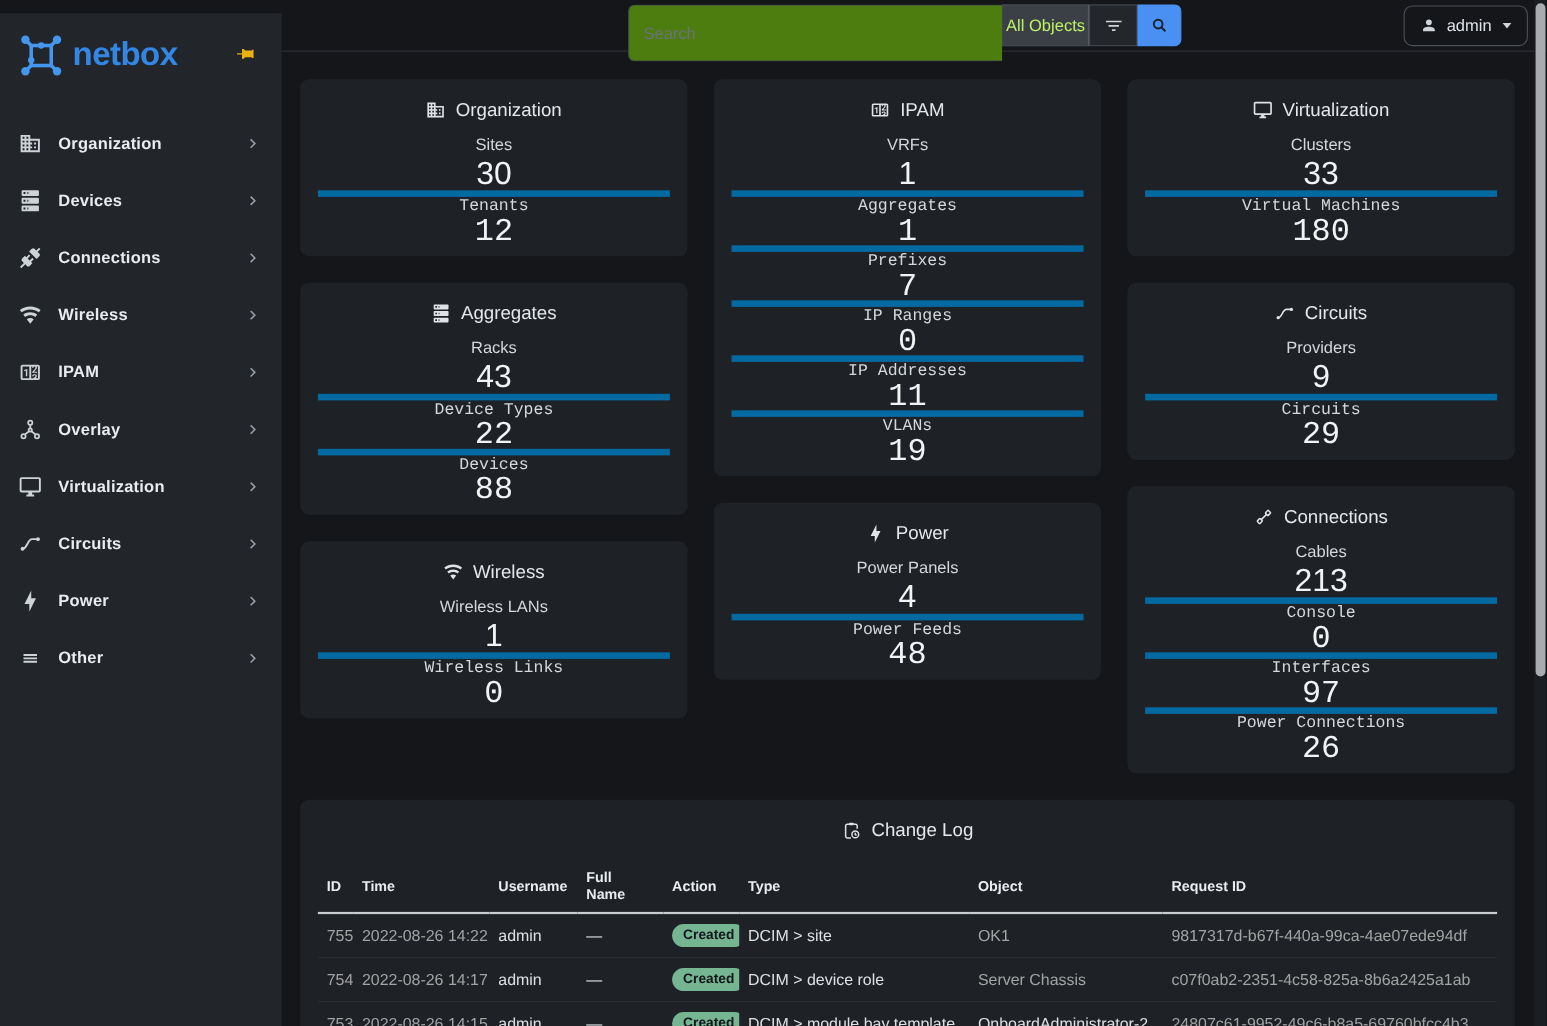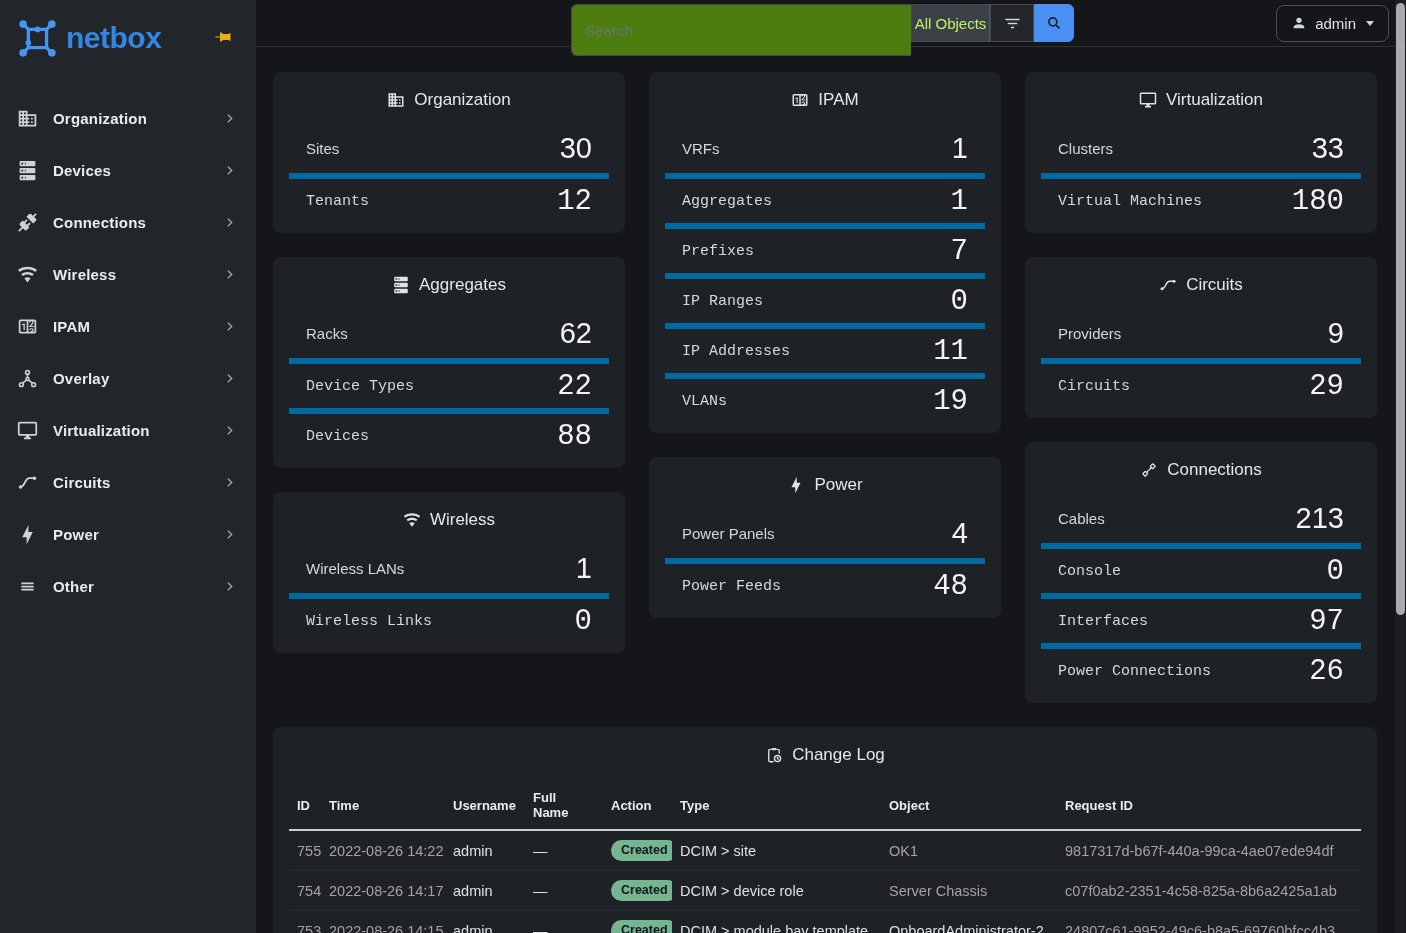--- a/index.html
+++ b/index.html
@@ -4,21 +4,21 @@
 <style>
   * { margin:0; padding:0; box-sizing:border-box; }
   html,body { width:1406px; height:933px; overflow:hidden; }
   body {
     font-family:"Liberation Sans","DejaVu Sans",sans-serif;
     background:#14161a; color:#dfe3e7;
   }
   .app { display:flex; width:100%; height:100%; position:relative; }
 
   
-  .sidebar { width:256px; flex-shrink:0; background:#22262a; position:relative; }
+  .sidebar { width:256px; flex-shrink:0; background:#22262a; position:relative;margin-top:12px; }
   .logo-row { display:flex; align-items:center; padding:15px 14px 6px 14px; position:relative; height:66px; cursor:pointer; }
   .logo-mark { width:46px; height:46px; }
   .wordmark { font-size:30px; font-weight:700; color:#3486e4; letter-spacing:-0.5px; margin-left:6px; }
   .pin-btn { position:absolute; right:24px; top:28px; width:18px; height:18px; color:#e9b10d; cursor:pointer; }
   .menu { padding-top:26px; }
   .menu-item { height:52px; display:flex; align-items:center; padding:0 20px 0 17px; cursor:pointer; color:#e9ecef; }
   .mi-icon { width:21px; height:21px; margin-right:15px; color:#ced3d8; flex-shrink:0; }
   .mi-icon svg { width:100%; height:100%; display:block; }
   .mi-label { flex:1; font-size:15px; font-weight:600; letter-spacing:.2px; }
   .chev { width:13px; height:13px; color:#9aa0a6; }
@@ -53,21 +53,21 @@
   
   .content { padding:25px 17px; }
   .cols { display:flex; gap:24px; width:1104px; }
   .col { width:352px; display:flex; flex-direction:column; gap:24px; }
   .card { background:#1e2226; border-radius:8px; }
   .card-head { display:flex; align-items:center; justify-content:center; gap:9px; padding:18px 16px 13px; }
   .card-title { font-size:17px; color:#e4e8eb; }
   .card-head .ch-icon { width:18px; height:18px; color:#dfe3e7; }
   .card-head .ch-icon svg { width:100%; height:100%; display:block; }
   .stat-rows { padding-bottom:10px; }
-  .stat-row { margin:0 16px; padding:0 17px; height:50px; display:flex; align-items:center; justify-content:space-between; }
+  .stat-row { margin:0 16px; padding:0 17px; height:50px; display:flex; align-items:center; justify-content:space-between;flex-direction:column; }
   .stat-row + .stat-row { border-top:6px solid #0369a1;font-family:Liberation Mono, monospace; }
   .stat-label { font-size:15px; color:#d4d8dc; }
   .stat-value { font-size:29px; line-height:1; color:#f1f3f5; text-decoration:none; cursor:pointer; }
 
   
   .card-changelog { width:1104px; margin-top:24px; padding-bottom:4px; }
   .cl-table-wrap { padding:0 16px; }
   table.cl { width:100%; border-collapse:collapse; table-layout:fixed; margin-top:4px; }
   table.cl th { text-align:left; font-size:13px; font-weight:700; color:#e9edf0; padding:8px 8px 9px;
     border-bottom:2px solid #c9ced3;margin-top:37px; }
@@ -320,21 +320,21 @@
               <span class="ch-icon">
                   <svg viewBox="0 0 24 24">
                     <path fill="currentColor" d="M4,1H20A1,1 0 0,1 21,2V6A1,1 0 0,1 20,7H4A1,1 0 0,1 3,6V2A1,1 0 0,1 4,1M4,9H20A1,1 0 0,1 21,10V14A1,1 0 0,1 20,15H4A1,1 0 0,1 3,14V10A1,1 0 0,1 4,9M4,17H20A1,1 0 0,1 21,18V22A1,1 0 0,1 20,23H4A1,1 0 0,1 3,22V18A1,1 0 0,1 4,17M9,5H10V3H9V5M9,13H10V11H9V13M9,21H10V19H9V21M5,3V5H7V3H5M5,11V13H7V11H5M5,19V21H7V19H5Z"></path>
                   </svg>
                 </span>
               <span class="card-title">Aggregates</span>
             </div>
             <div class="stat-rows">
               <div class="stat-row">
                 <span class="stat-label">Racks</span>
-                <a class="stat-value">62</a>
+                <a class="stat-value">43</a>
               </div>
               <div class="stat-row">
                 <span class="stat-label">Device Types</span>
                 <a class="stat-value">22</a>
               </div>
               <div class="stat-row">
                 <span class="stat-label">Devices</span>
                 <a class="stat-value">88</a>
               </div>
             </div>

